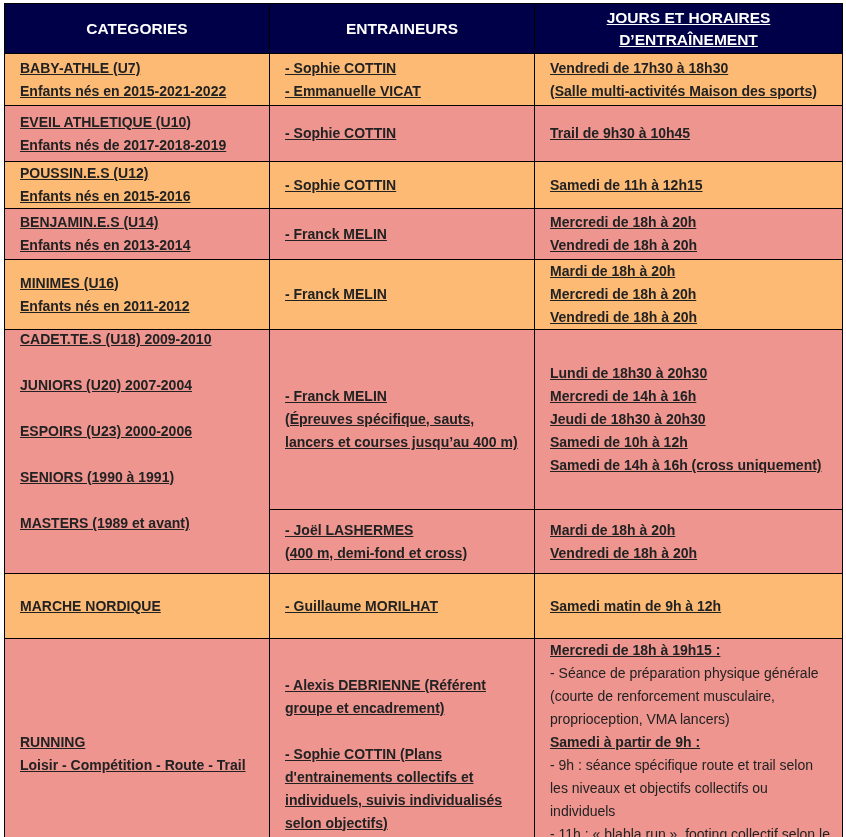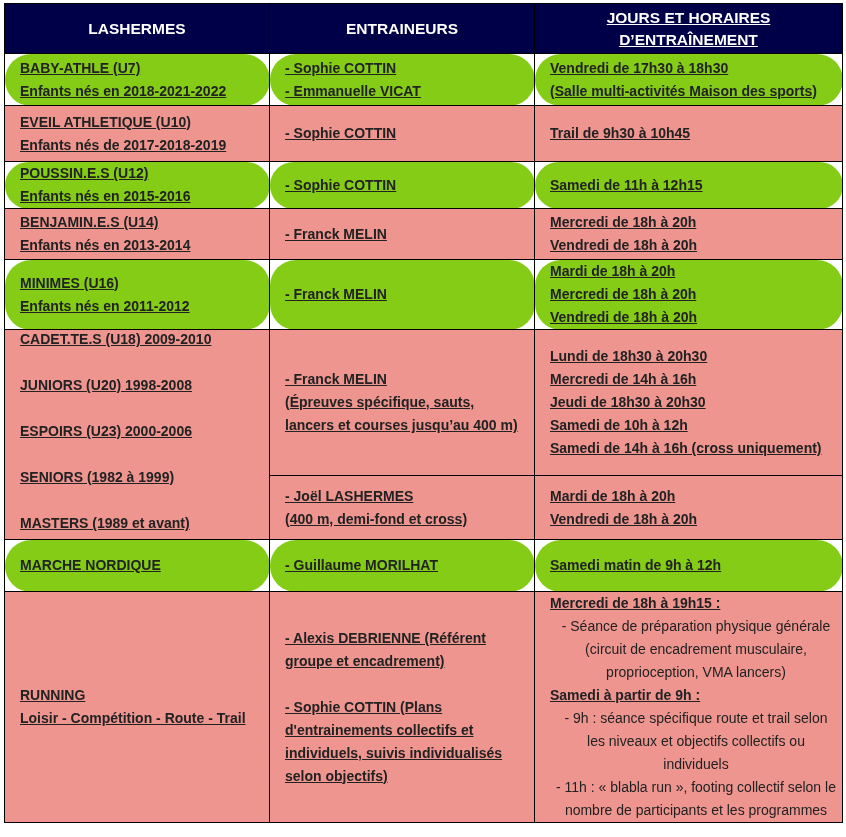--- a/index.html
+++ b/index.html
@@ -14,53 +14,53 @@
       border: 1.5px solid #000;
       vertical-align: middle;
       padding: 0 0 0 15px;
       line-height: 23px;
     }
     table.sched th {
       background: #000048; color: #fff; font-weight: bold; font-size: 15.5px;
       text-align: center; padding: 0; line-height: 22px; height: 49px;
     }
     .pink td { background: #ee9590; }
-    .white td { background: #84cc16; border-radius: 26px; }
+    .white td { background: #fdba74; }
     .b { font-weight: bold; display: block; text-decoration: underline; }
-    .n { font-weight: normal; display: block; text-align: center; }
+    .n { font-weight: normal; display: block; }
     .gap { display: block; height: 23px; }
     .c1 { width: 265px; }
     .c2 { width: 265px; }
     .c3 { width: 308px; }
   </style>
 </head>
 <body>
 
 <table class="sched">
   <colgroup>
       <col class="c1">
       <col class="c2">
       <col class="c3">
     </colgroup>
   <thead>
     <tr>
-      <th>LASHERMES</th>
+      <th>CATEGORIES</th>
       <th>ENTRAINEURS</th>
       <th>
         <span class="b">JOURS ET HORAIRES</span>
         <span class="b">D’ENTRAÎNEMENT</span>
       </th>
     </tr>
   </thead>
   <tbody>
 
     <tr class="white" style="height:52px">
       <td>
         <span class="b">BABY-ATHLE (U7)</span>
-        <span class="b">Enfants nés en 2018-2021-2022</span>
+        <span class="b">Enfants nés en 2015-2021-2022</span>
       </td>
       <td>
         <span class="b">- Sophie COTTIN</span>
         <span class="b">- Emmanuelle VICAT</span>
       </td>
       <td>
         <span class="b">Vendredi de 17h30 à 18h30</span>
         <span class="b">(Salle multi-activités Maison des sports)</span>
       </td>
     </tr>
@@ -113,29 +113,29 @@
       <td>
         <span class="b">- Franck MELIN</span>
       </td>
       <td>
         <span class="b">Mardi de 18h à 20h</span>
         <span class="b">Mercredi de 18h à 20h</span>
         <span class="b">Vendredi de 18h à 20h</span>
       </td>
     </tr>
 
-    <tr class="pink" style="height:146px">
+    <tr class="pink" style="height:180px">
       <td rowspan="2" style="vertical-align:top; padding-top:0;">
         <span class="b" style="line-height:23px;margin-top:-2px">CADET.TE.S (U18) 2009-2010</span>
         <span class="gap"></span>
-        <span class="b">JUNIORS (U20) 1998-2008</span>
+        <span class="b">JUNIORS (U20) 2007-2004</span>
         <span class="gap"></span>
         <span class="b">ESPOIRS (U23) 2000-2006</span>
         <span class="gap"></span>
-        <span class="b">SENIORS (1982 à 1999)</span>
+        <span class="b">SENIORS (1990 à 1991)</span>
         <span class="gap"></span>
         <span class="b">MASTERS (1989 et avant)</span>
       </td>
       <td>
         <span class="b">- Franck MELIN</span>
         <span class="b">(Épreuves spécifique, sauts,</span>
         <span class="b">lancers et courses jusqu’au 400 m)</span>
       </td>
       <td>
         <span class="b">Lundi de 18h30 à 20h30</span>
@@ -150,21 +150,21 @@
       <td>
         <span class="b">- Joël LASHERMES</span>
         <span class="b">(400 m, demi-fond et cross)</span>
       </td>
       <td>
         <span class="b">Mardi de 18h à 20h</span>
         <span class="b">Vendredi de 18h à 20h</span>
       </td>
     </tr>
 
-    <tr class="white" style="height:52px">
+    <tr class="white" style="height:65px">
       <td>
         <span class="b">MARCHE NORDIQUE</span>
       </td>
       <td>
         <span class="b">- Guillaume MORILHAT</span>
       </td>
       <td>
         <span class="b">Samedi matin de 9h à 12h</span>
       </td>
     </tr>
@@ -179,21 +179,21 @@
         <span class="b">groupe et encadrement)</span>
         <span class="gap"></span>
         <span class="b">- Sophie COTTIN (Plans</span>
         <span class="b">d'entrainements collectifs et</span>
         <span class="b">individuels, suivis individualisés</span>
         <span class="b">selon objectifs)</span>
       </td>
       <td style="font-size:14px;">
         <span class="b">Mercredi de 18h à 19h15 :</span>
         <span class="n">- Séance de préparation physique générale</span>
-        <span class="n">(circuit de encadrement musculaire,</span>
+        <span class="n">(courte de renforcement musculaire,</span>
         <span class="n">proprioception, VMA lancers)</span>
         <span class="b">Samedi à partir de 9h :</span>
         <span class="n">- 9h : séance spécifique route et trail selon</span>
         <span class="n">les niveaux et objectifs collectifs ou</span>
         <span class="n">individuels</span>
         <span class="n">- 11h : « blabla run », footing collectif selon le</span>
         <span class="n">nombre de participants et les programmes</span>
       </td>
     </tr>
   </tbody>

